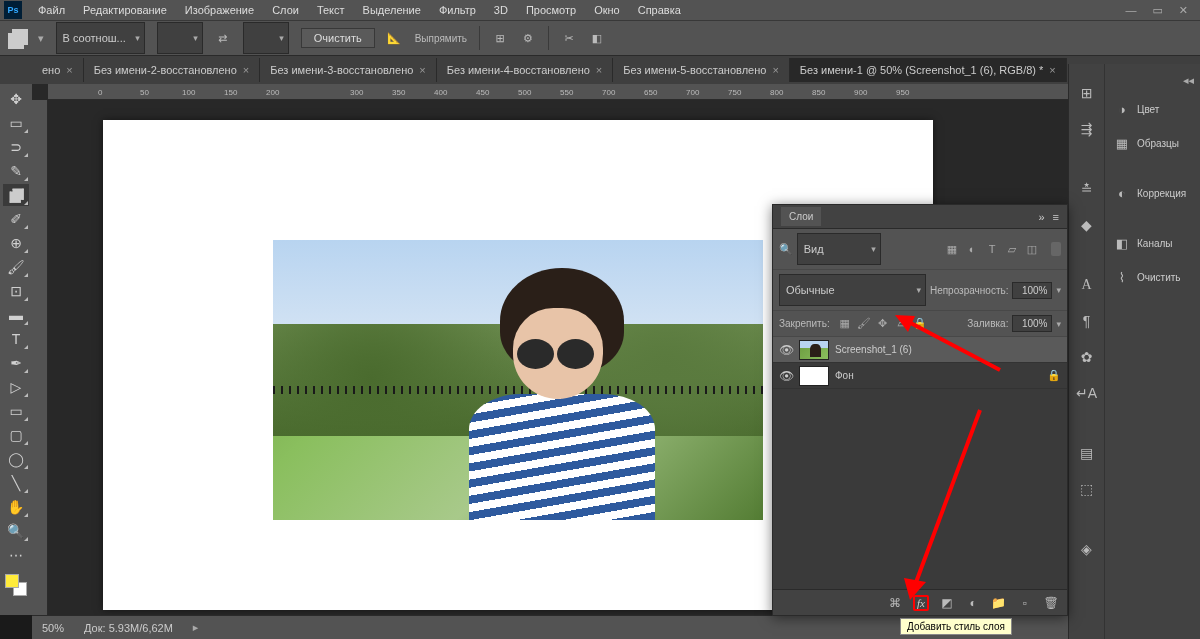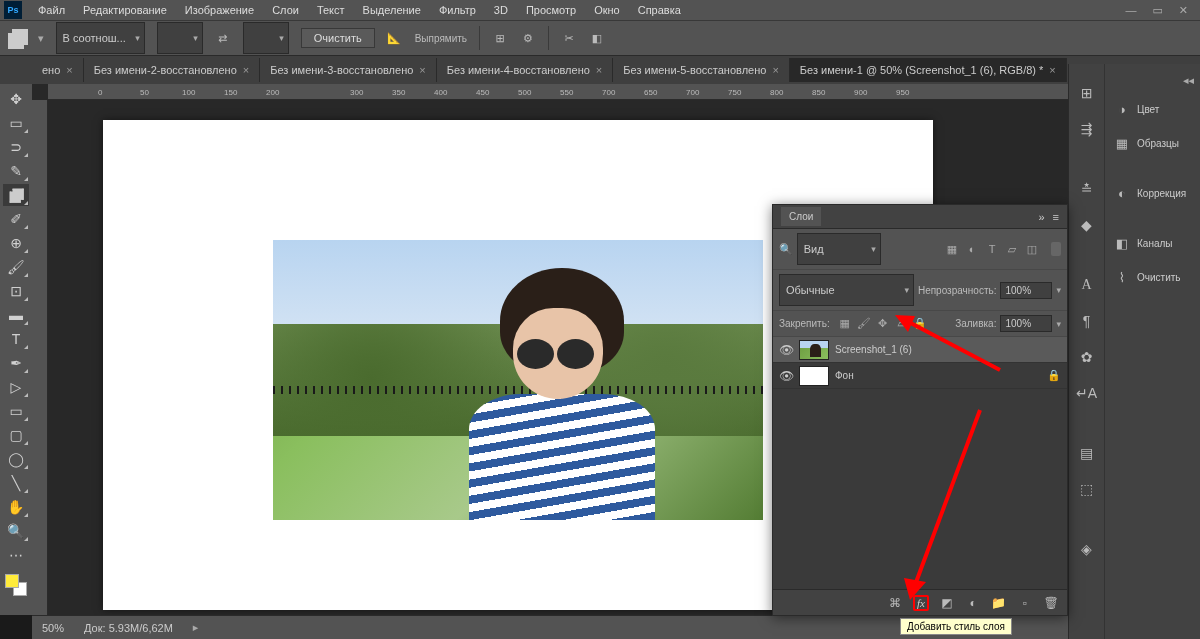--- a/index.html
+++ b/index.html
@@ -56,21 +56,21 @@
 .dock-panel span.lbl{font-size:10px}
 .layers-panel{position:absolute;right:132px;top:204px;width:296px;height:412px;background:#535353;border:1px solid #2a2a2a;box-shadow:0 2px 12px rgba(0,0,0,.5);display:flex;flex-direction:column;z-index:100}
 .lp-header{height:24px;background:#424242;display:flex;align-items:center;padding:0 8px;border-bottom:1px solid #2a2a2a}
 .lp-tab{padding:4px 8px;background:#535353;font-size:10px;cursor:pointer}
 .lp-menu{margin-left:auto;display:flex;gap:8px;align-items:center}
 .lp-row{display:flex;align-items:center;padding:4px 6px;gap:4px;border-bottom:1px solid #484848}
 .lp-row .dropdown{flex:0 0 auto}
 .lp-icons{margin-left:auto;display:flex;gap:6px}
 .lp-icons span,.lock-icons span{width:14px;height:14px;display:flex;align-items:center;justify-content:center;color:#aaa;font-size:11px;cursor:pointer}
 .lp-label{font-size:10px;color:#bbb}
-.lp-num{width:52px;background:#404040;border:1px solid #2a2a2a;padding:2px 4px;text-align:left;font-size:10px}
+.lp-num{width:40px;background:#404040;border:1px solid #2a2a2a;padding:2px 4px;text-align:right;font-size:10px}
 .lock-icons{display:flex;gap:5px;margin-left:4px}
 .layers-list{flex:1;background:#3a3a3a;overflow:auto}
 .layer{display:flex;align-items:center;height:26px;padding:0 6px;gap:6px;border-bottom:1px solid #333;cursor:pointer}
 .layer.selected{background:#5a5a5a}
 .eye{width:14px;height:14px;color:#ccc;font-size:12px;cursor:pointer}
 .thumb{width:30px;height:20px;background:#fff;border:1px solid #222}
 .thumb.photo-th{background:linear-gradient(135deg,#6b9b3e,#8abf5e);position:relative;overflow:hidden}
 .thumb.photo-th::before{content:"";position:absolute;top:0;left:0;right:0;height:40%;background:#b8d4f0}
 .thumb.photo-th::after{content:"";position:absolute;top:20%;left:35%;width:40%;height:70%;background:#2a1f18;border-radius:40% 40% 0 0}
 .layer-name{font-size:10px}

